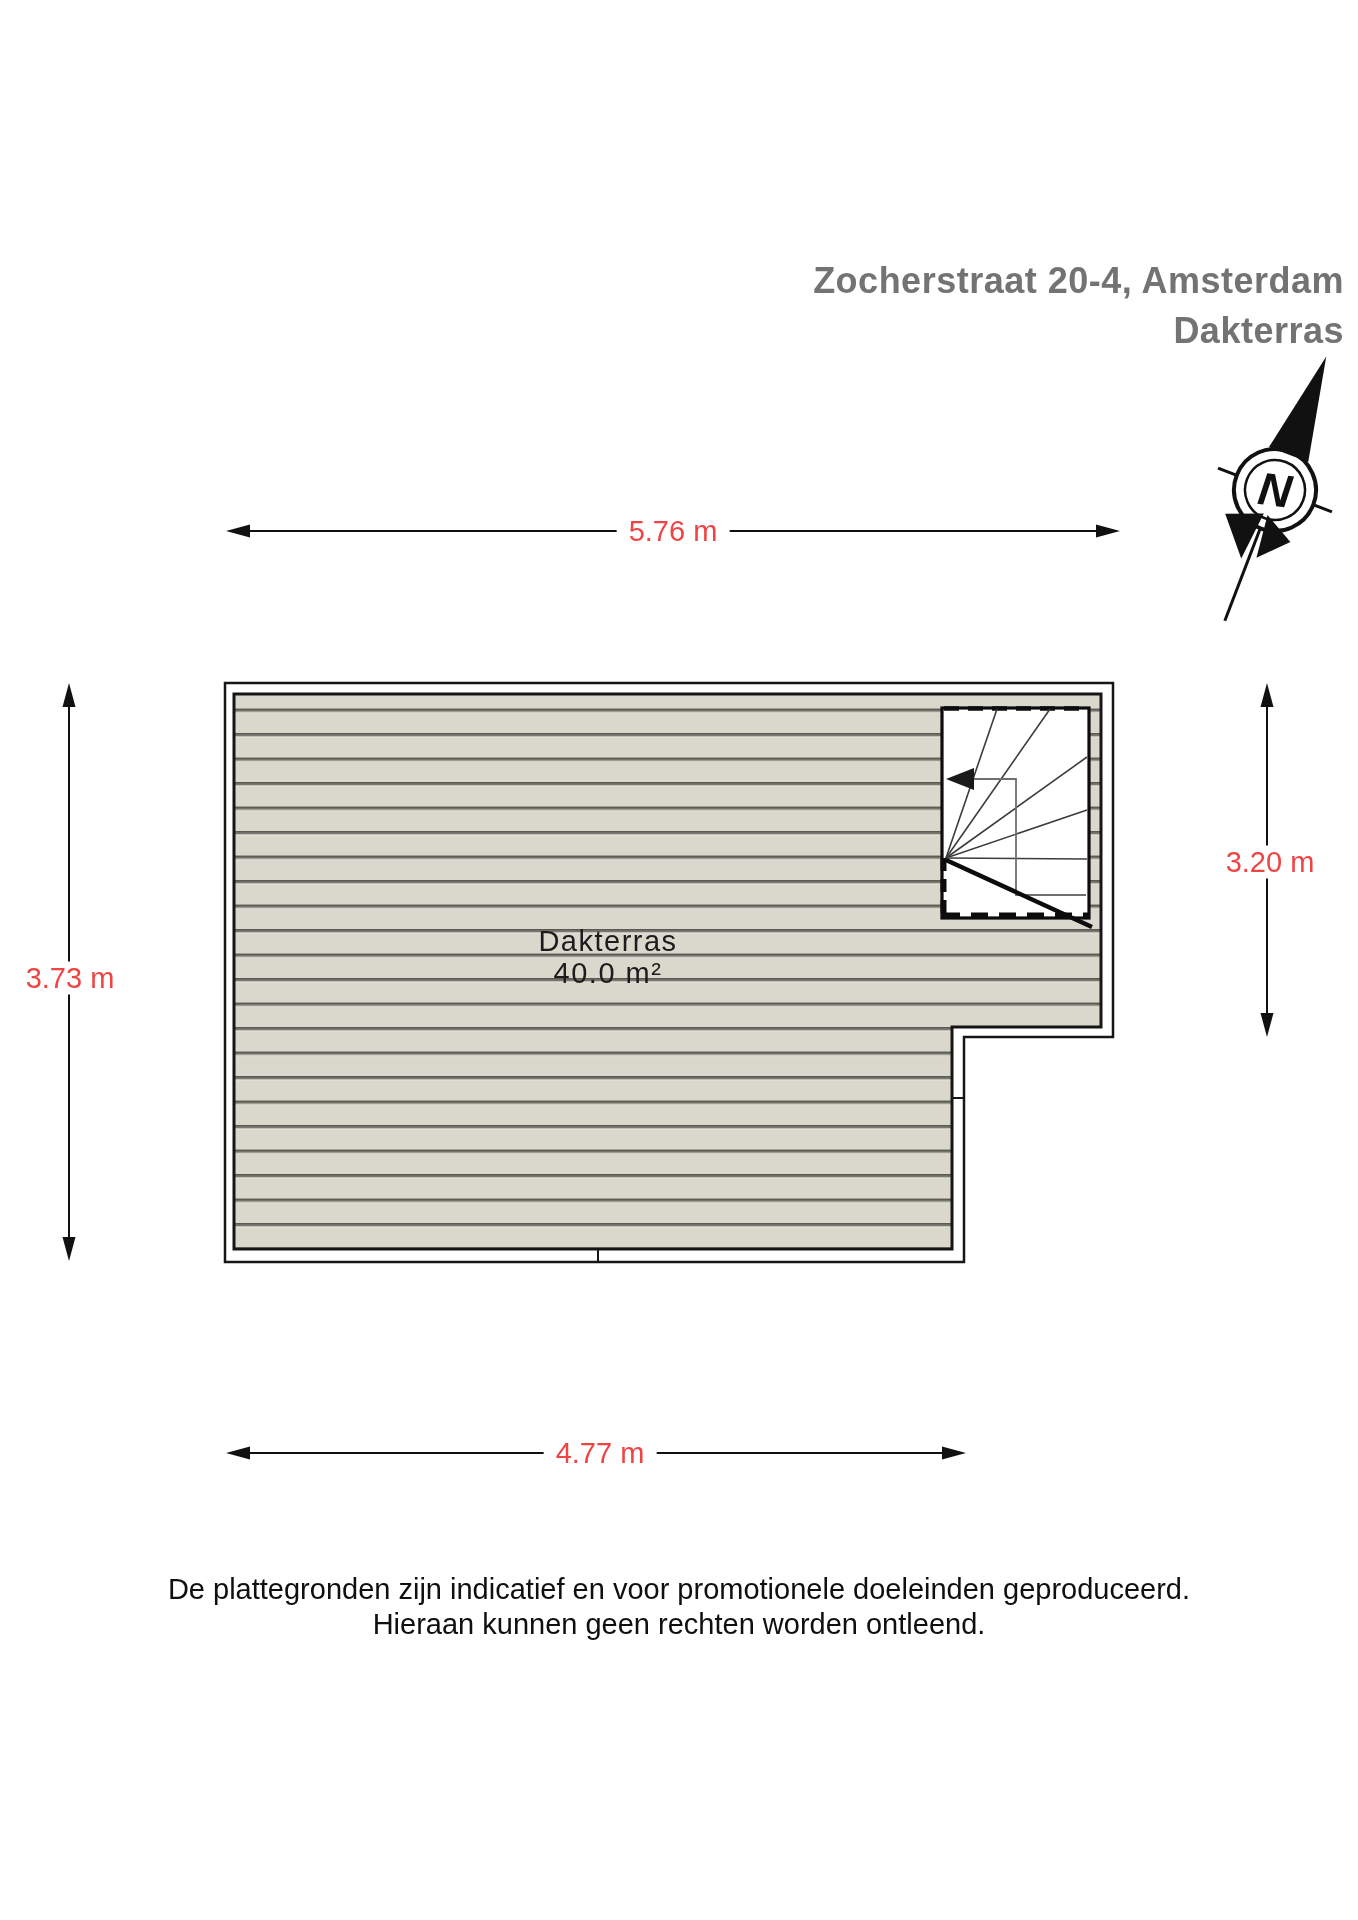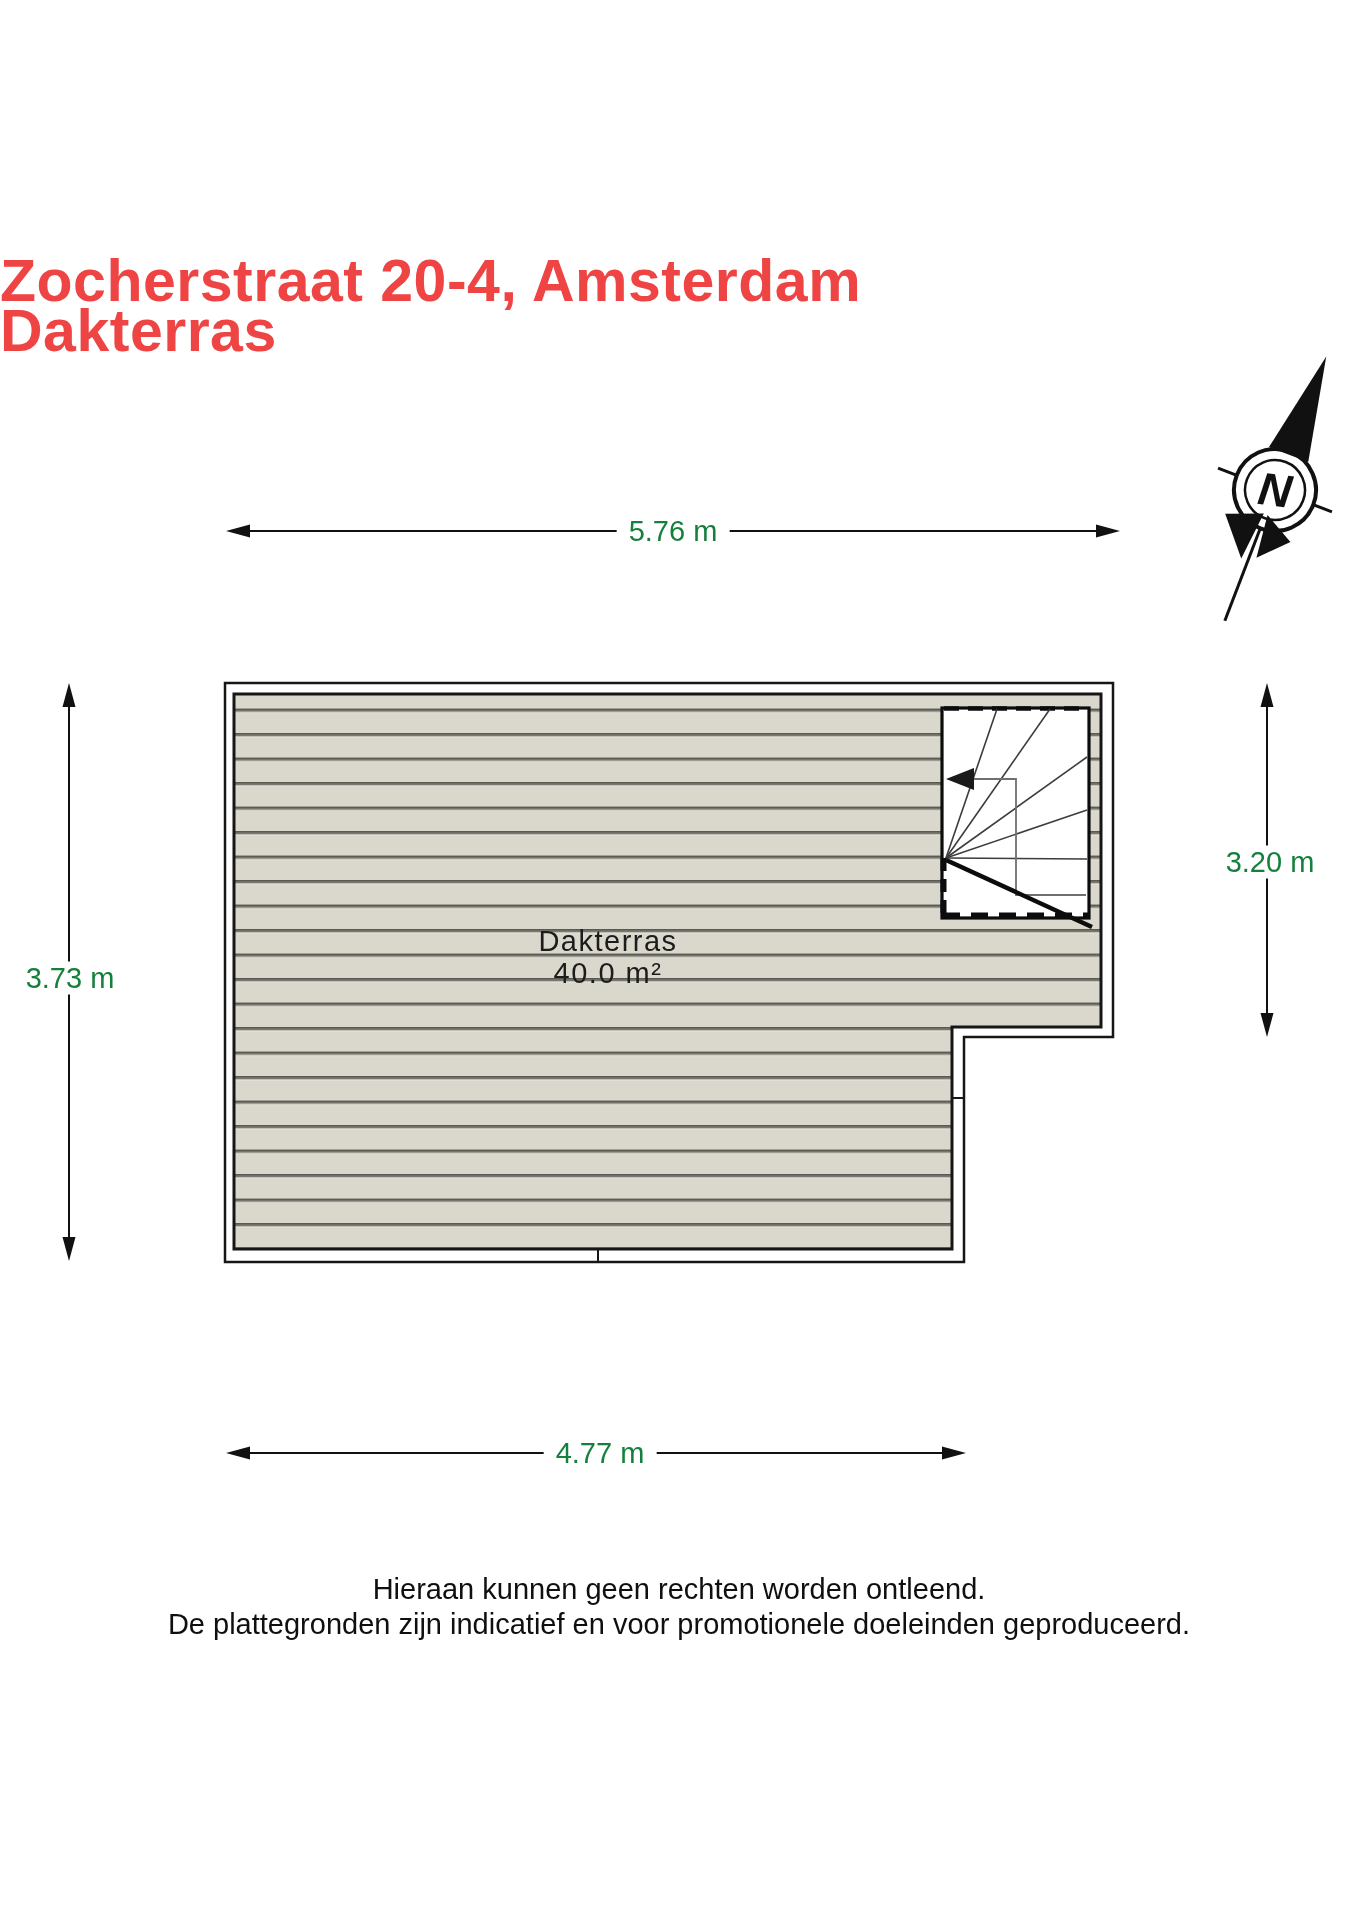--- a/index.html
+++ b/index.html
@@ -11,27 +11,27 @@
     --wall_fill:#ffffff;
     --walkline:#6f6f6f;
     --text:#111111;
   }
   html,body{margin:0;padding:0;}
   body{
     width:1358px;height:1920px;position:relative;background:#ffffff;
     font-family:"Liberation Sans", sans-serif;color:var(--text);overflow:hidden;
   }
   .title{
-    position:absolute;top:256px;left:0;width:1344px;text-align:left;
-    font-size:59px;font-weight:700;line-height:50px;letter-spacing:0.5px;color:#ef4444;
+    position:absolute;top:256px;left:0;width:1344px;text-align:right;
+    font-size:36px;font-weight:700;line-height:50px;letter-spacing:0.5px;color:#737373;
   }
   .plan-svg{position:absolute;left:0;top:0;}
   .dim-label{
     position:absolute;transform:translate(-50%,-50%);
-    background:#ffffff;padding:0 12px;font-size:29px;color:#15803d;white-space:nowrap;
+    background:#ffffff;padding:0 12px;font-size:29px;color:#ef4444;white-space:nowrap;
   }
   .room-label{
     position:absolute;transform:translate(-50%,-50%);text-align:center;
     font-size:29px;line-height:32px;letter-spacing:1.5px;color:#1c1c1c;white-space:nowrap;
   }
   .footer{
     position:absolute;top:1572px;left:0;width:1358px;text-align:center;
     font-size:29px;line-height:35px;color:#0f0f0f;
   }
 </style>
@@ -116,15 +116,15 @@
 <div class="dim-label" style="left:70px;top:978px;">3.73 m</div>
 <div class="dim-label" style="left:1270px;top:862px;">3.20 m</div>
 <div class="dim-label" style="left:600px;top:1453px;">4.77 m</div>
 
 <div class="room-label" style="left:608px;top:957px;">
   <div>Dakterras</div>
   <div>40.0 m²</div>
 </div>
 
 <div class="footer">
+  <div>De plattegronden zijn indicatief en voor promotionele doeleinden geproduceerd.</div>
   <div>Hieraan kunnen geen rechten worden ontleend.</div>
-  <div>De plattegronden zijn indicatief en voor promotionele doeleinden geproduceerd.</div>
 </div>
 
 </body></html>

